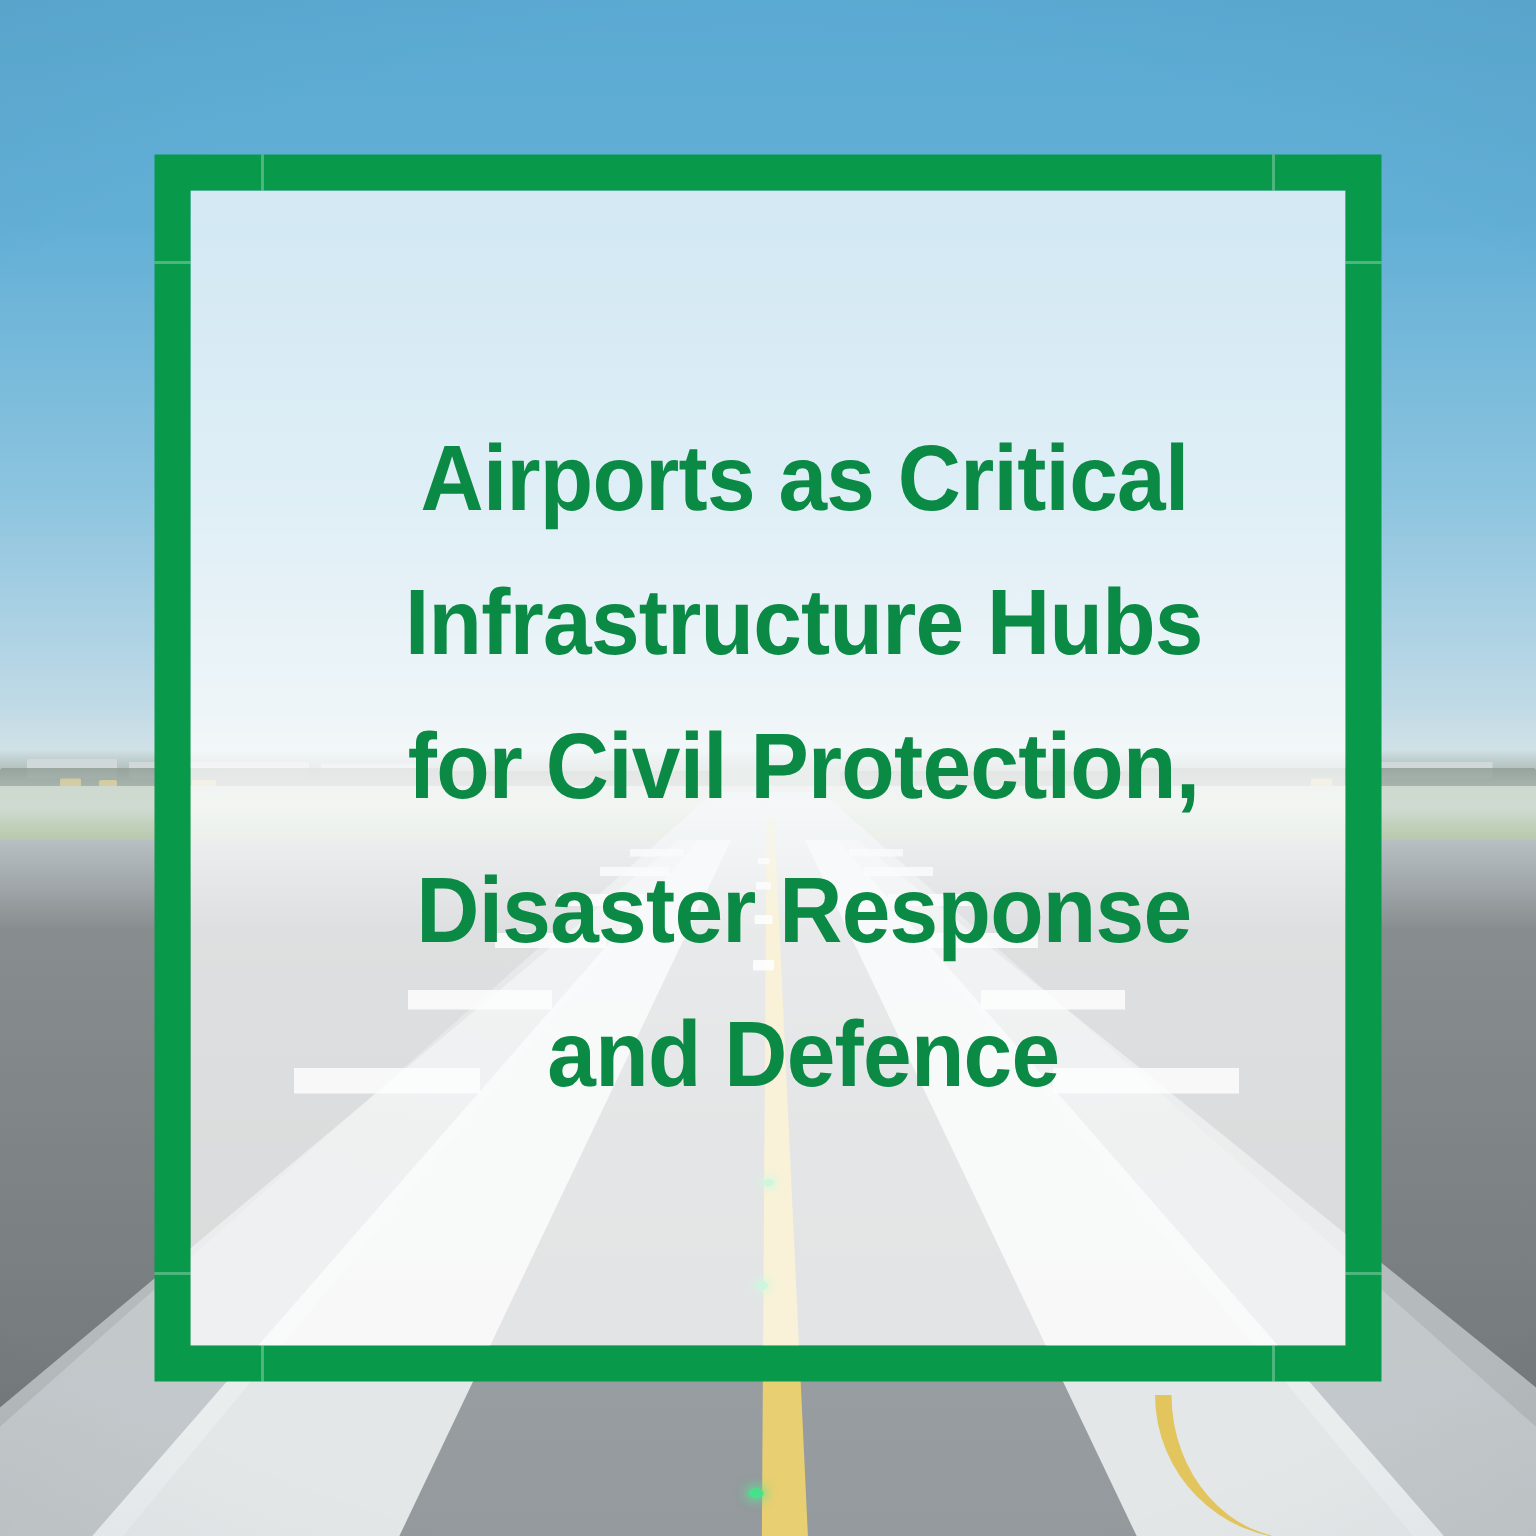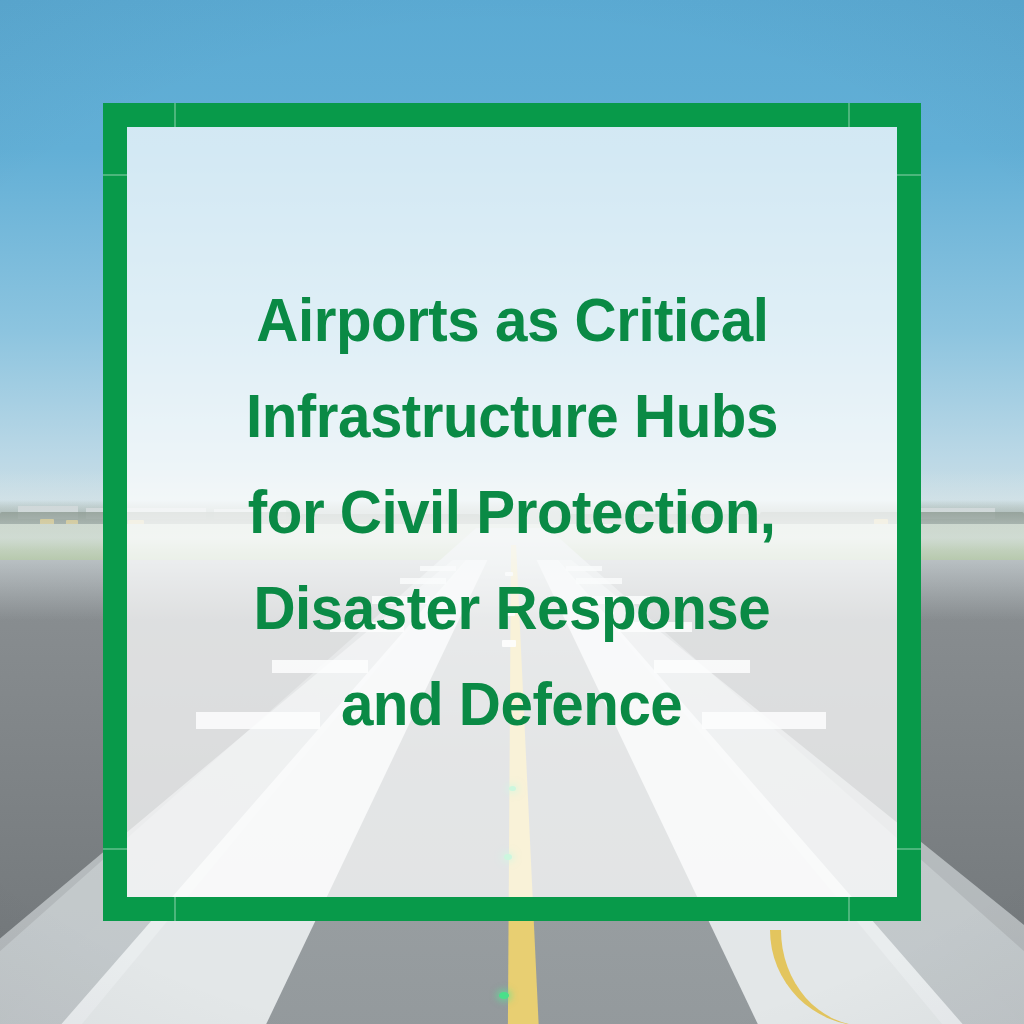--- a/index.html
+++ b/index.html
@@ -90,21 +90,21 @@
       border:24px solid #089A4A;box-sizing:border-box;}
   .tick{position:absolute;background:rgba(255,255,255,.28);}
 
   
   .panel{position:absolute;left:127px;top:127px;width:770px;height:770px;
       background:rgba(255,255,255,.72);}
 
   
   .title{position:absolute;left:127px;top:127px;width:770px;height:770px;
       display:flex;flex-direction:column;align-items:center;justify-content:center;
-      text-align:center;}
+      text-align:center;padding-left:24px;}
   .title .line{
       font-family:"Liberation Sans","DejaVu Sans",sans-serif;
       font-weight:700;font-size:62px;line-height:96px;letter-spacing:-0.5px;
       color:#0A8A45;white-space:nowrap;
       transform:scaleX(.94);transform-origin:center;}
 </style>
 </head>
 <body>
 
 <div id="card">

